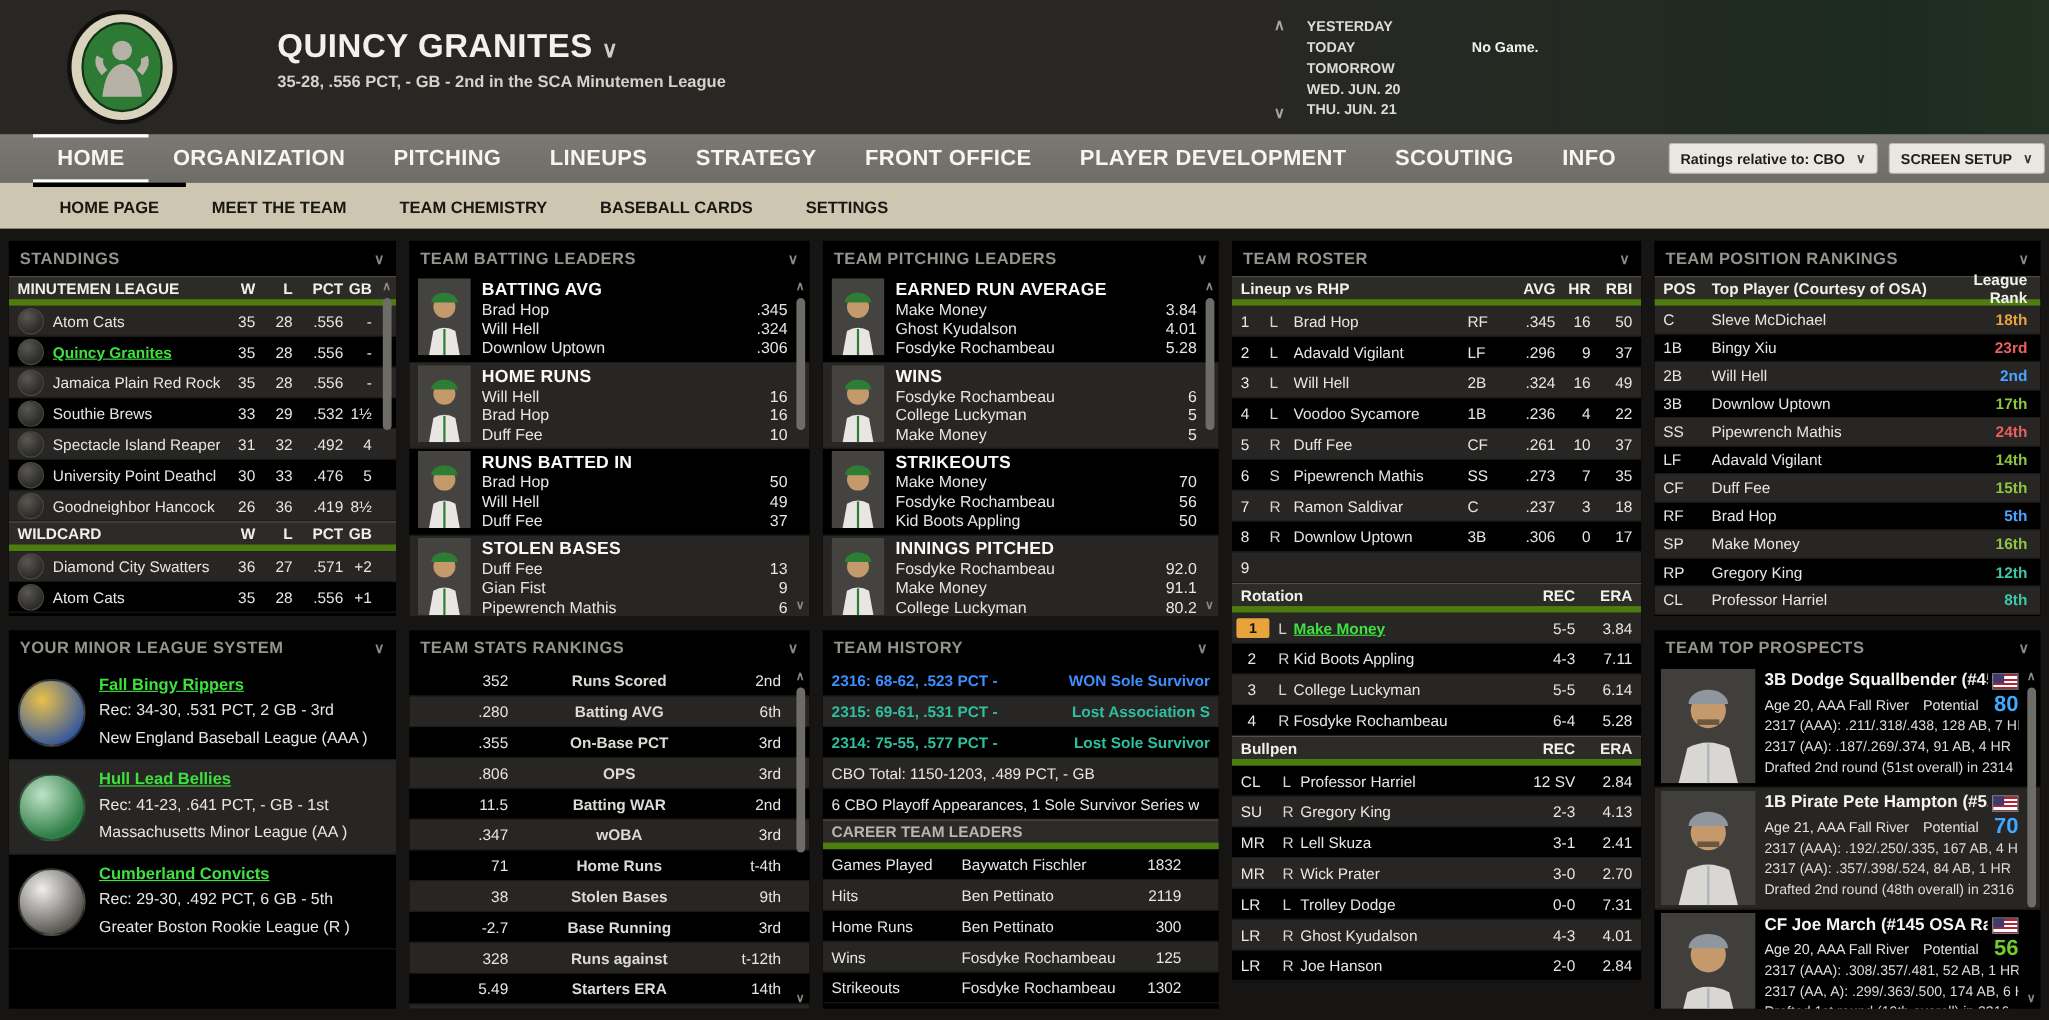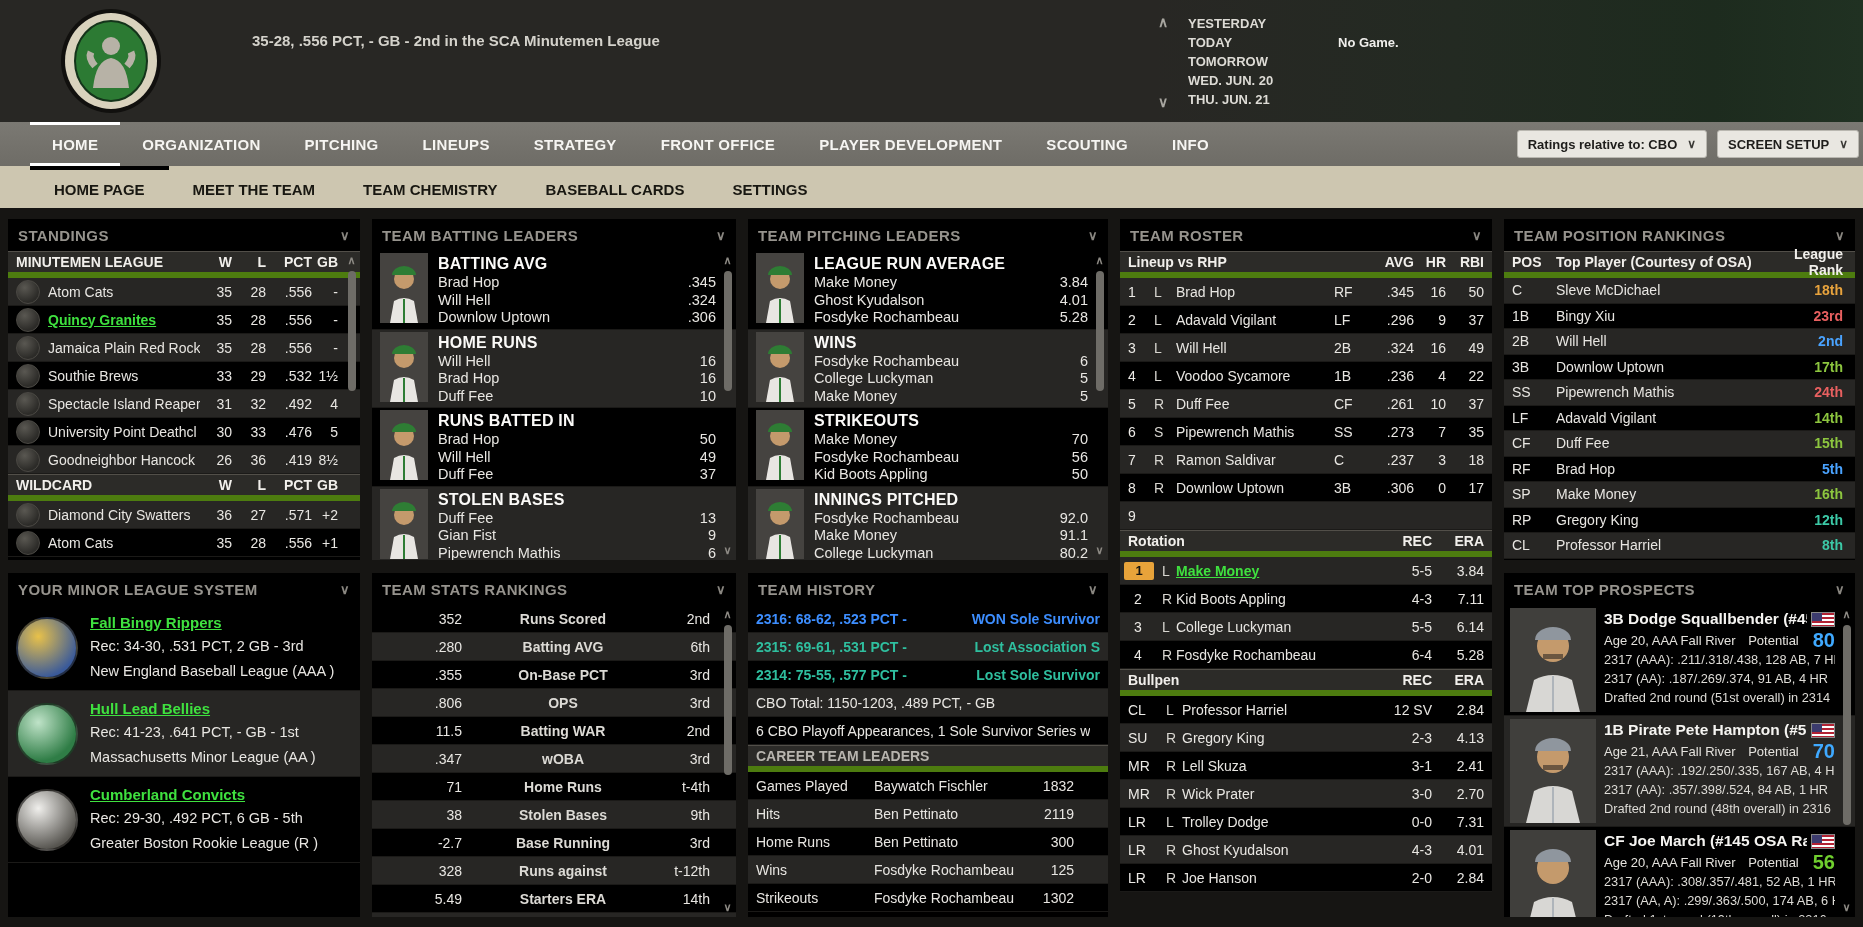--- a/index.html
+++ b/index.html
@@ -18,21 +18,21 @@
   .sched { position:absolute; left:1158px; top:14px; display:flex; gap:10px; }
   .sched-arrows { width:20px; display:flex; flex-direction:column; justify-content:space-between; height:96px; color:#a8a6a0; font-size:14px; font-weight:bold; }
   .sched-rows { display:flex; flex-direction:column; }
   .sched-row { display:flex; height:19px; align-items:center; }
   .sched-lbl { width:150px; color:#dddbd5; font-size:13px; font-weight:bold; }
   .sched-val { color:#f0efec; font-size:13px; font-weight:bold; white-space:nowrap; }
 
   
   .nav { position:absolute; top:122px; left:0; right:0; height:44px;
     background:linear-gradient(#7b7973,#6e6c66); display:flex; align-items:stretch; padding-left:30px; }
-  .nav-tab { display:flex; align-items:center; padding:0 22px; color:#f6f5f2; font-size:15px;
+  .nav-tab { display:flex; align-items:center; padding:0 22px; color:#f6f5f2; font-size:20px;
     font-weight:bold; letter-spacing:.3px; white-space:nowrap; border-top:3px solid transparent; border-bottom:3px solid transparent; }
   .nav-tab.active { border-top:3px solid #fff; border-bottom:3px solid #fff; }
   .nav-right { margin-left:auto; display:flex; align-items:center; gap:10px; padding-right:4px; }
   .drop-btn { background:#e9e7e1; border:1px solid #b9b7b0; border-radius:3px; height:28px;
     display:flex; align-items:center; gap:10px; padding:0 10px; font-size:13px; font-weight:bold; color:#1e1d1b; white-space:nowrap; }
   .drop-btn .dd { font-size:12px; color:#3a3935; }
 
   
   .subnav { position:absolute; top:166px; left:0; right:0; height:42px; background:#cdc6b0;
     display:flex; align-items:stretch; padding-left:30px; }
@@ -146,20 +146,23 @@
   <div class="hdr">
     <svg class="hdr-logo" viewBox="0 0 106 106">
       <ellipse cx="53" cy="53" rx="50" ry="52" fill="#11100e"></ellipse>
       <ellipse cx="53" cy="53" rx="46" ry="48" fill="#d9d2bd"></ellipse>
       <ellipse cx="53" cy="53" rx="36" ry="40" fill="#2c7a33" stroke="#14341a" stroke-width="2"></ellipse>
       <circle cx="53" cy="38" r="9" fill="#b7b2a6"></circle>
       <path d="M35 80 Q38 52 53 50 Q68 52 71 80 Z" fill="#b7b2a6"></path>
       <path d="M37 58 Q30 50 33 44 M69 58 Q76 50 73 44" stroke="#b7b2a6" stroke-width="7" fill="none"></path>
     </svg>
     <div class="hdr-titles">
+      <div class="team-name">
+        <span>QUINCY GRANITES</span><span class="dd">∨</span>
+      </div>
       <div class="team-sub">35-28, .556 PCT, - GB - 2nd in the SCA Minutemen League</div>
     </div>
     <div class="sched">
       <div class="sched-arrows">
         <span>∧</span>
         <span>∨</span>
       </div>
       <div class="sched-rows">
         <div class="sched-row">
           <span class="sched-lbl">YESTERDAY</span>
@@ -432,21 +435,21 @@
 
       <div class="lsec">
         <svg class="lphoto" viewBox="0 0 48 70">
             <rect width="48" height="70" fill="#454340"></rect>
             <circle cx="24" cy="26" r="10" fill="#c49a6c"></circle>
             <path d="M12 22 a12 9 0 0 1 24 0 z" fill="#2e7d34"></path>
             <path d="M10 70 L14 48 Q24 42 34 48 L38 70 Z" fill="#e8e6e2"></path>
             <path d="M24 46 L24 70" stroke="#2e7d34" stroke-width="2"></path>
           </svg>
         <div class="lbody">
-          <div class="ltitle">LEAGUE RUN AVERAGE</div>
+          <div class="ltitle">EARNED RUN AVERAGE</div>
           <div class="lrow">
               <span class="nm">Make Money</span>
               <span class="vl">3.84</span>
             </div>
           <div class="lrow">
               <span class="nm">Ghost Kyudalson</span>
               <span class="vl">4.01</span>
             </div>
           <div class="lrow">
               <span class="nm">Fosdyke Rochambeau</span>

